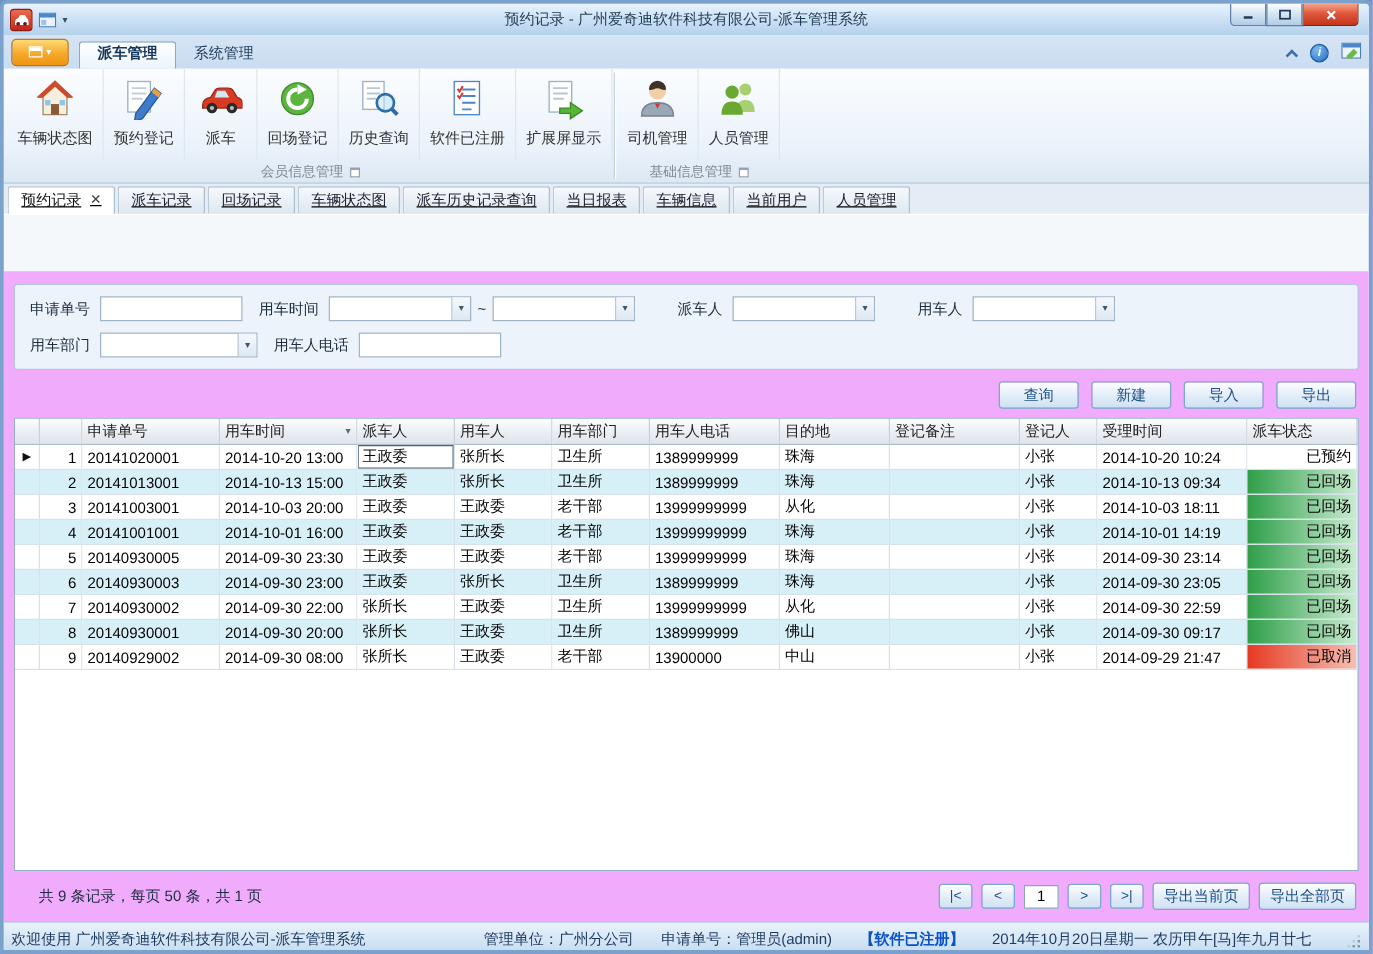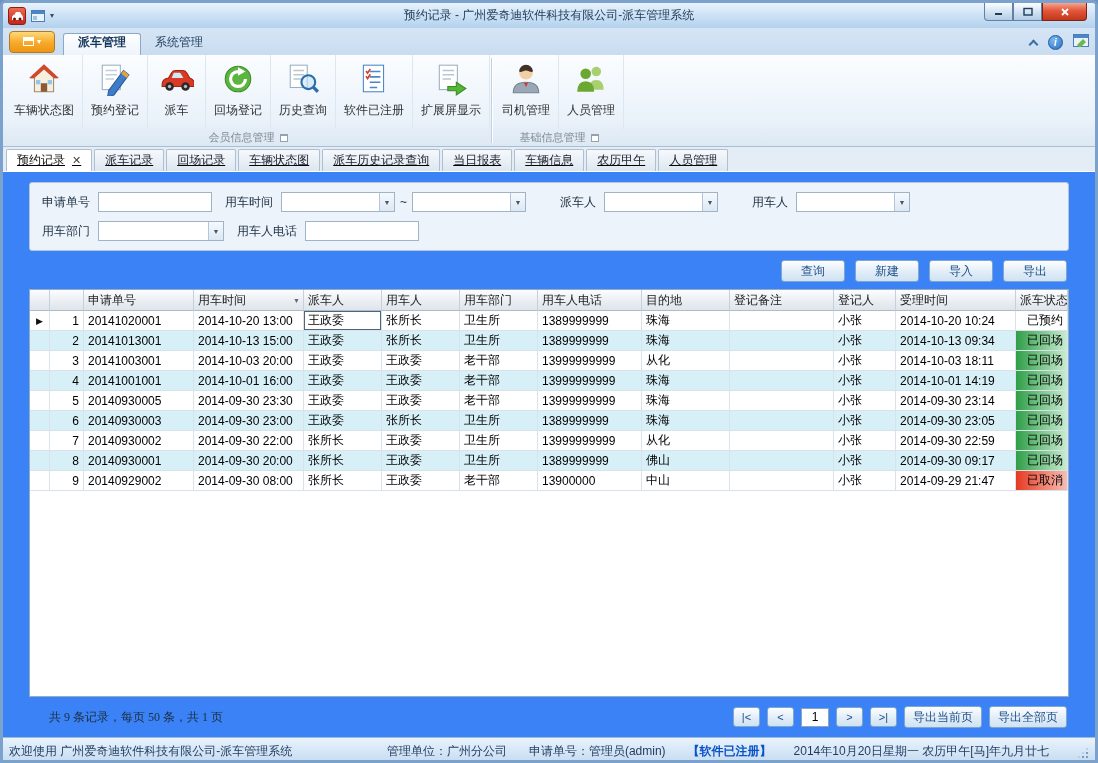--- a/index.html
+++ b/index.html
@@ -61,21 +61,21 @@
   
   .doctabs { height:25px; flex:0 0 25px; background:#e4ecf5; display:flex; align-items:flex-end;
              padding:2px 3px 0; gap:2px; border-bottom:1px solid #fff;text-decoration:underline; }
   .doctab { height:22px; padding:0 10px; display:flex; align-items:center; gap:7px; font-size:12px; color:#223;
             background:linear-gradient(#f6f9fc,#dde7f0); border:1px solid #aebfcf; border-bottom:none;
             border-radius:2px 2px 0 0; white-space:nowrap; }
   .doctab.active { background:#fff; color:#111; }
   .tab-close { font-size:11px; color:#444; line-height:1; }
 
   
-  .content { flex:1; min-height:0; background:#3b82f6; display:flex; flex-direction:column; padding:10px 26px 0; }
+  .content { flex:1; min-height:0; background:#f0abfc; display:flex; flex-direction:column; padding:10px 8px 0;margin-top:45px; }
 
   .filter-panel { border:1px solid #b5c6da; border-radius:3px; background:#edf3fa; padding:9px 12px;
                   display:flex; flex-direction:column; gap:9px; }
   .f-row { display:flex; align-items:center; color:#1c2e40; }
   .f-label { margin-right:8px; white-space:nowrap; }
   .f-input { width:114px; height:20px; border:1px solid #a0b4c8; background:#fff; font-size:12px;
              padding:0 3px; font-family:inherit; }
   .f-select { width:114px; height:20px; border:1px solid #a0b4c8; background:#fff; display:flex; align-items:center; }
   .f-select.wide { width:126px; }
   .dd-btn { margin-left:auto; width:15px; height:100%; border-left:1px solid #b5c6da; font-size:7px; color:#456;
@@ -98,21 +98,21 @@
              white-space:nowrap; overflow:hidden; color:#000; background:#fff; }
   .grid tr.alt td { background:#d7f0f7; }
   .grid td.sel { text-align:center; font-size:9px; color:#111; padding:0; }
   .grid td.num { text-align:right; }
   .grid td.status { text-align:right; }
   .grid td.focus-cell { box-shadow:inset 0 0 0 1px #50657a; }
   .sort-arrow { position:absolute; right:3px; top:7px; font-size:7px; color:#5a6a7a; }
 
   
   .pager { height:40px; flex:0 0 40px; display:flex; align-items:center; color:#1c2e40; padding:0 2px; }
-  .pg-summary { margin-left:18px;font-family:Liberation Serif, serif; }
+  .pg-summary { margin-left:18px; }
   .pg-right { margin-left:auto; display:flex; align-items:center; gap:7px; }
   .nav-btn { width:27px; height:20px; border:1px solid #7da7d0; border-radius:3px; color:#1d4e89; font-size:11px;
              display:flex; align-items:center; justify-content:center;
              background:linear-gradient(#fdfeff,#e3eef8 50%,#cfe2f2); }
   .page-input { width:28px; height:19px; border:1px solid #8aa5c0; text-align:center; font-size:12px;
                 font-family:inherit; }
 
   
   .statusbar { height:23px; flex:0 0 23px; background:linear-gradient(#e9f3fc,#c9def2); border-top:1px solid #9dbbd8;
                display:flex; align-items:flex-end; padding:0 6px; color:#1d3a5f; }
@@ -324,21 +324,21 @@
     <div class="doctab">
         <span>派车历史记录查询</span>
       </div>
     <div class="doctab">
         <span>当日报表</span>
       </div>
     <div class="doctab">
         <span>车辆信息</span>
       </div>
     <div class="doctab">
-        <span>农历甲午</span>
+        <span>当前用户</span>
       </div>
     <div class="doctab">
         <span>人员管理</span>
       </div>
   </div>
 
   <div class="content">
 
     <div class="filter-panel">
       <div class="f-row">

